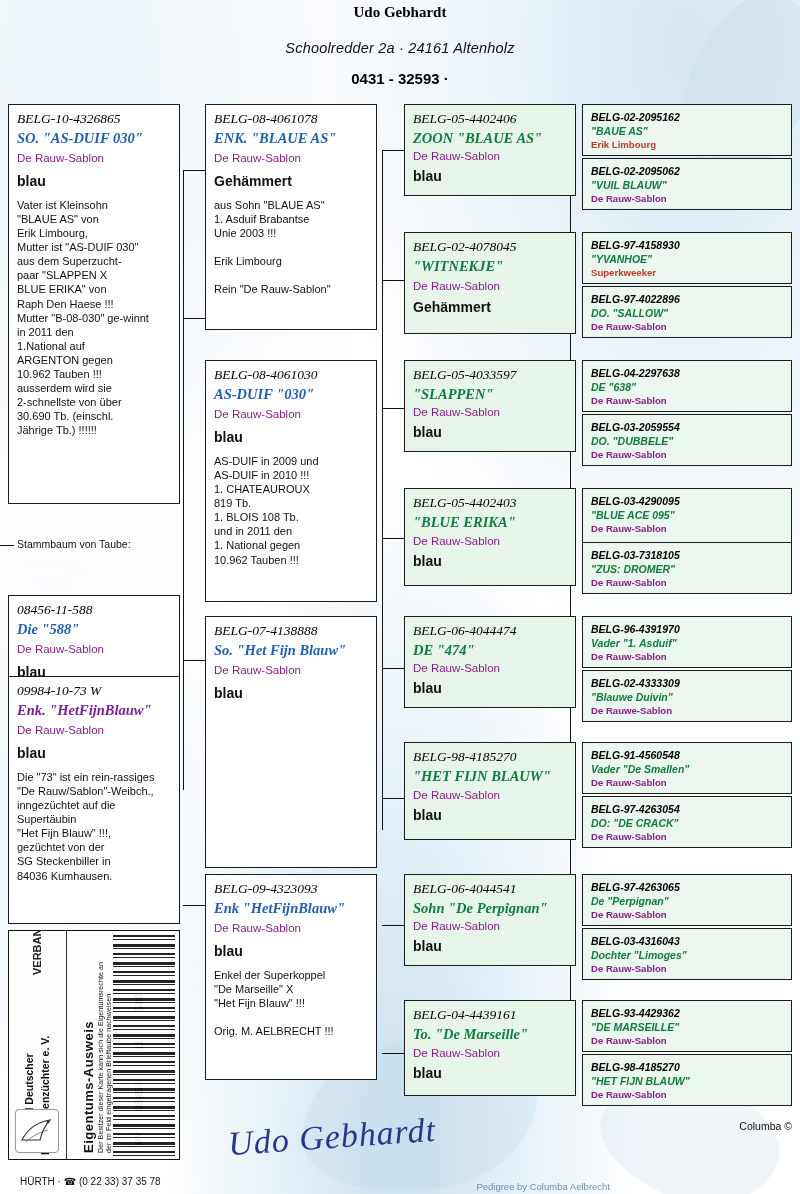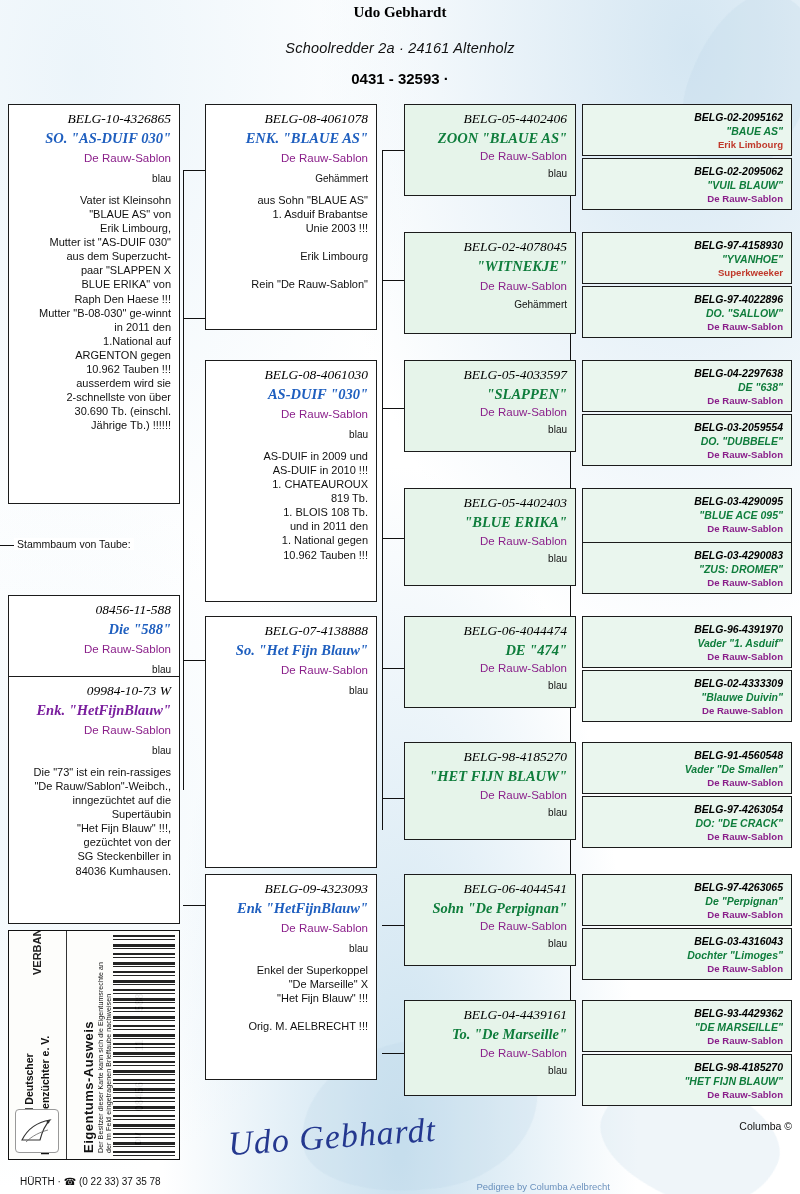--- a/index.html
+++ b/index.html
@@ -53,21 +53,20 @@
     font-weight: bold; font-size: 15px; color: #000;
   }
 
   
   .card {
     position: absolute;
     background: #ffffff;
     border: 1.4px solid #1b1b1b;
     padding: 6px 8px 7px 8px;
     overflow: hidden;
-    text-align: right;
   }
   .card.g1 { background: #ffffff; }
   .card.g2 { background: #ffffff; }
   .card.g3 { background: #e6f4ea; }
   .card.g4 { background: #eaf6ee; }
 
   .ring {
     font-family: "Liberation Serif", serif;
     font-style: italic;
     font-weight: normal;
@@ -100,22 +99,23 @@
     color: #8a1f8a;
     font-size: 11.5px;
     margin-top: 6px;
     line-height: 1.2;
     white-space: nowrap;
   }
   .strain.sm { font-size: 9.6px; margin-top: 2px; font-weight: bold; }
   .strain.orange { color: #c0392b; }
   .colour {
     color: #111;
-    font-size: 10px;
+    font-size: 14px;
     margin-top: 7px;
+    font-weight: bold;
   }
   .notes {
     color: #111;
     font-size: 11px;
     margin-top: 9px;
     line-height: 1.28;
     white-space: pre-line;
   }
 
   
@@ -409,21 +409,21 @@
     <div class="ring sm">BELG-03-2059554</div>
     <div class="nick green sm">DO. "DUBBELE"</div>
     <div class="strain sm">De Rauw-Sablon</div>
   </div>
   <div class="card g4" style="left:582px;top:488px;width:210px;height:65px;">
     <div class="ring sm">BELG-03-4290095</div>
     <div class="nick green sm">"BLUE ACE 095"</div>
     <div class="strain sm">De Rauw-Sablon</div>
   </div>
   <div class="card g4" style="left:582px;top:542px;width:210px;height:52px;">
-    <div class="ring sm">BELG-03-4290083</div>
+    <div class="ring sm">BELG-03-7318105</div>
     <div class="nick green sm">"ZUS: DROMER"</div>
     <div class="strain sm">De Rauw-Sablon</div>
   </div>
 
   <div class="card g4" style="left:582px;top:616px;width:210px;height:52px;">
     <div class="ring sm">BELG-96-4391970</div>
     <div class="nick green sm">Vader "1. Asduif"</div>
     <div class="strain sm">De Rauw-Sablon</div>
   </div>
   <div class="card g4" style="left:582px;top:670px;width:210px;height:52px;">

